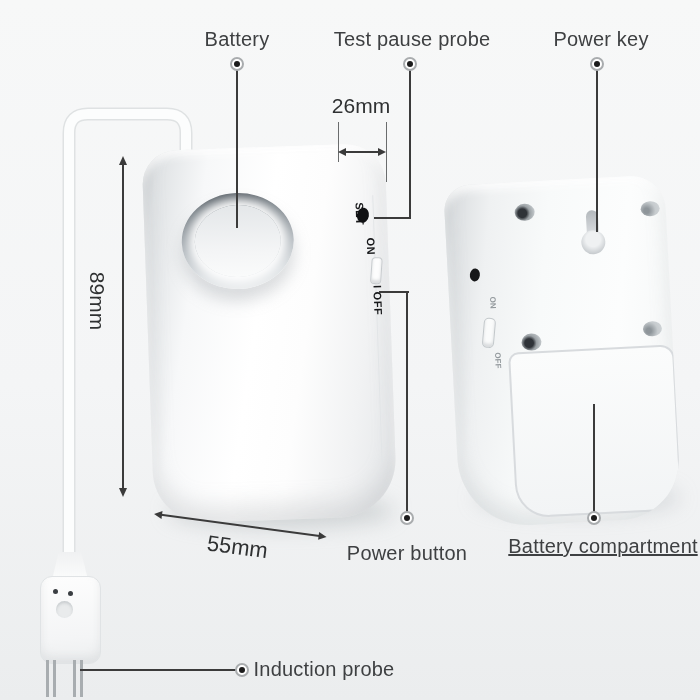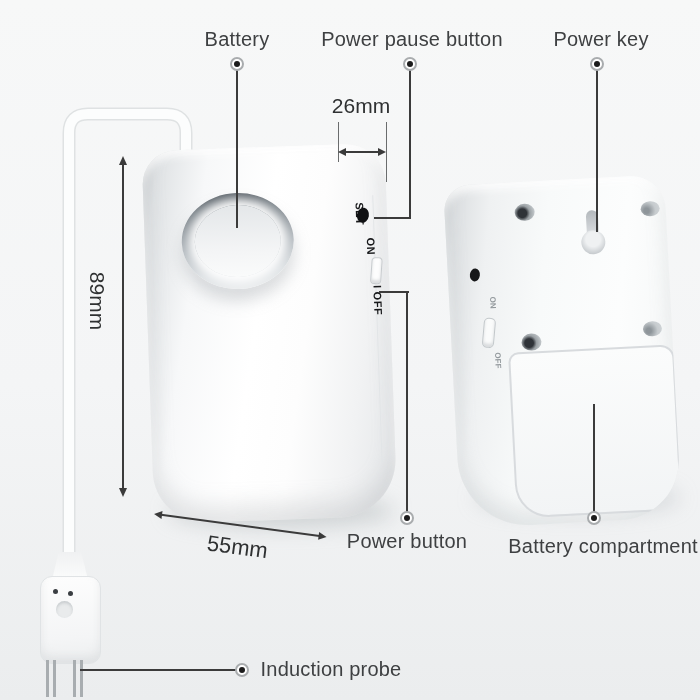--- a/index.html
+++ b/index.html
@@ -186,25 +186,25 @@
     <i></i>
   </div>
 <div class="marker" style="left:587px;top:511px;">
     <i></i>
   </div>
 <div class="marker" style="left:235px;top:663px;">
     <i></i>
   </div>
 
 <div class="label" style="left:237px;top:28px;">Battery</div>
-<div class="label" style="left:412px;top:28px;">Power pause button</div>
+<div class="label" style="left:412px;top:28px;">Test pause probe</div>
 <div class="label" style="left:601px;top:28px;">Power key</div>
-<div class="label" style="left:407px;top:530px;text-align:center;">Power button</div>
-<div class="label" style="left:603px;top:535px;">Battery compartment</div>
-<div class="label" style="left:331px;top:658px;">Induction probe</div>
+<div class="label" style="left:407px;top:542px;text-align:center;">Power button</div>
+<div class="label" style="left:603px;top:535px;text-decoration:underline;">Battery compartment</div>
+<div class="label" style="left:324px;top:658px;">Induction probe</div>
 
 <div class="dim-text" style="left:325px;top:94px;width:72px;">26mm</div>
 <div class="ext" style="left:338px;top:122px;height:40px;"></div>
 <div class="ext" style="left:386px;top:122px;height:60px;"></div>
 <div class="ah ah-left" style="left:338px;top:148px;"></div>
 <div class="hline" style="left:344px;top:151px;width:37px;"></div>
 <div class="ah ah-right" style="left:378px;top:148px;"></div>
 
 <div class="ah ah-up" style="left:119px;top:156px;"></div>
 <div class="vline" style="left:122px;top:163px;height:327px;"></div>

